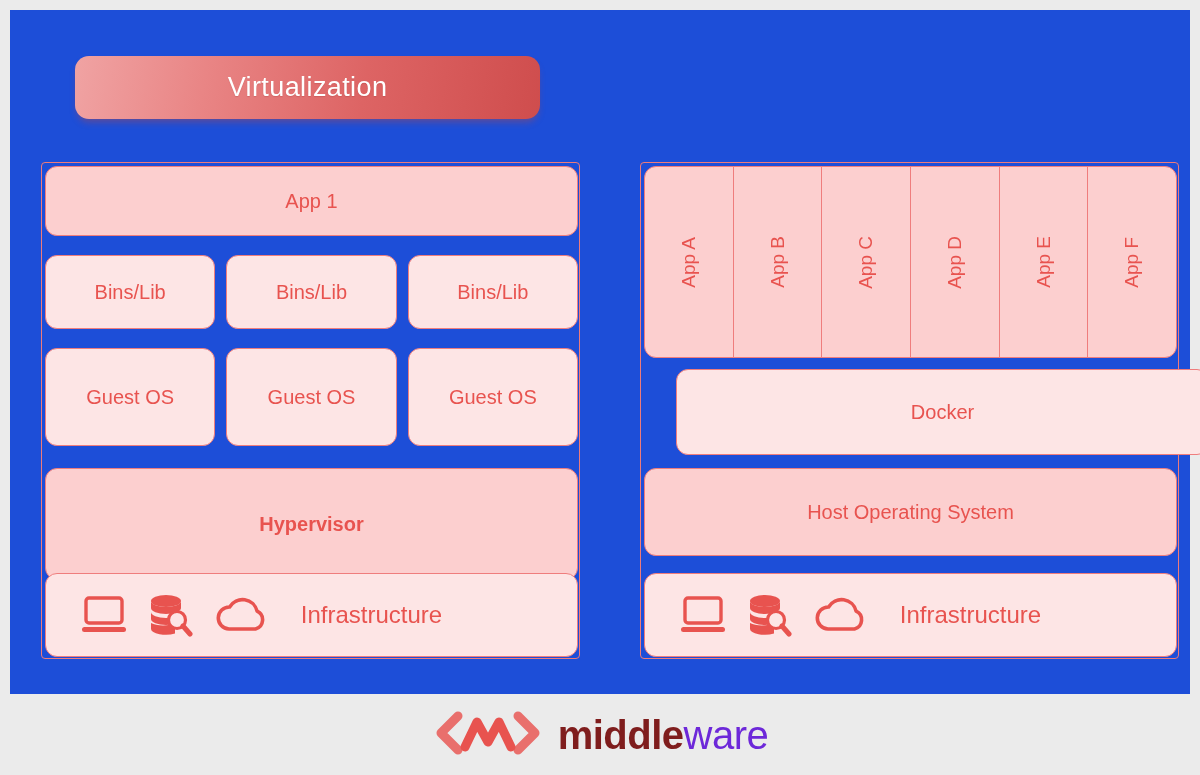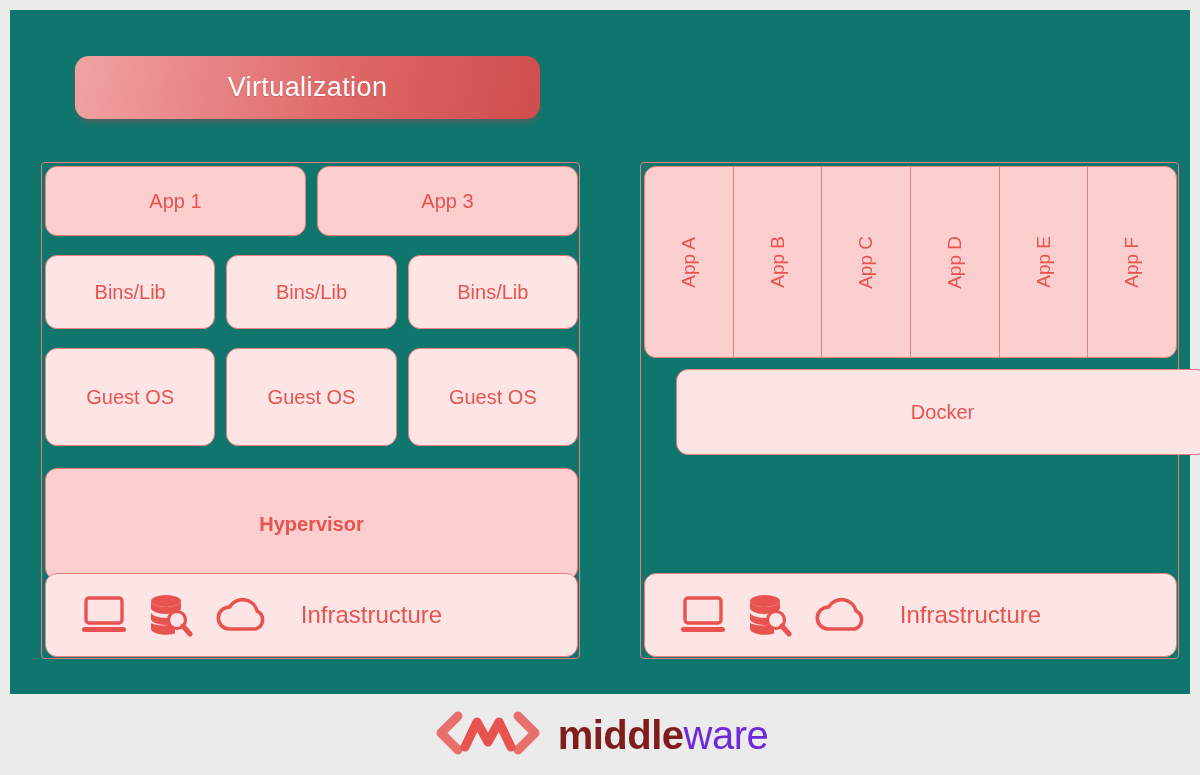--- a/index.html
+++ b/index.html
@@ -18,21 +18,21 @@
     height: 775px;
     background: #ebebeb;
   }
 
   .card {
     position: absolute;
     left: 10px;
     top: 10px;
     width: 1180px;
     height: 684px;
-    background: #0f766e;
+    background: #1d4ed8;
   }
 
   
   .pill {
     position: absolute;
     height: 63px;
     border-radius: 14px;
     background: linear-gradient(100deg, #f0a3a3 0%, #e98585 28%, #dd6464 62%, #cf4d4d 100%);
     box-shadow: 0 5px 7px -2px rgba(180,70,70,0.45);
     display: flex;
@@ -184,23 +184,20 @@
     <div class="pill" id="pill-left">
       <span class="pill-label">Virtualization</span>
     </div>
 
     <div class="stack" id="stack-left">
 
       <div class="row3" id="row-apps">
         <div class="box fill-strong">
           <span>App 1</span>
         </div>
-        <div class="box fill-strong">
-          <span>App 3</span>
-        </div>
       </div>
 
       <div class="row3" id="row-bins">
         <div class="box fill-light">
           <span>Bins/Lib</span>
         </div>
         <div class="box fill-light">
           <span>Bins/Lib</span>
         </div>
         <div class="box fill-light">
@@ -274,20 +271,23 @@
         </div>
         <div class="vapp">
           <span class="vapp-label">App F</span>
         </div>
       </div>
 
       <div class="box fill-light" id="row-docker">
         <span>Docker</span>
       </div>
 
+      <div class="box fill-strong" id="row-hostos">
+        <span>Host Operating System</span>
+      </div>
 
       <div class="box fill-light" id="row-infra-right">
         <div class="infra-inner">
           <div class="infra-icons">
             <span>
               <svg class="icon-svg" width="48" height="40" viewBox="0 0 48 40" aria-hidden="true">
                 <rect x="6" y="3" width="36" height="25" rx="3" fill="none" stroke="#e8534f" stroke-width="3.4"></rect>
                 <rect x="2" y="32" width="44" height="5" rx="2.5" fill="#e8534f"></rect>
               </svg>
             </span>

